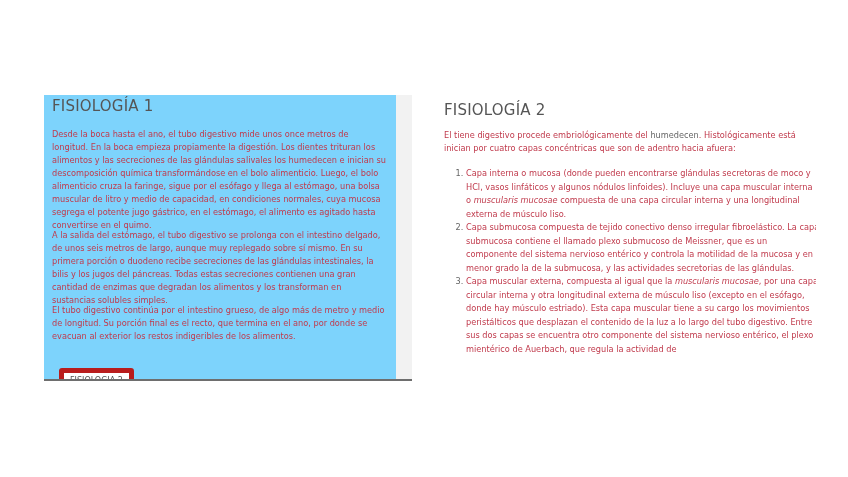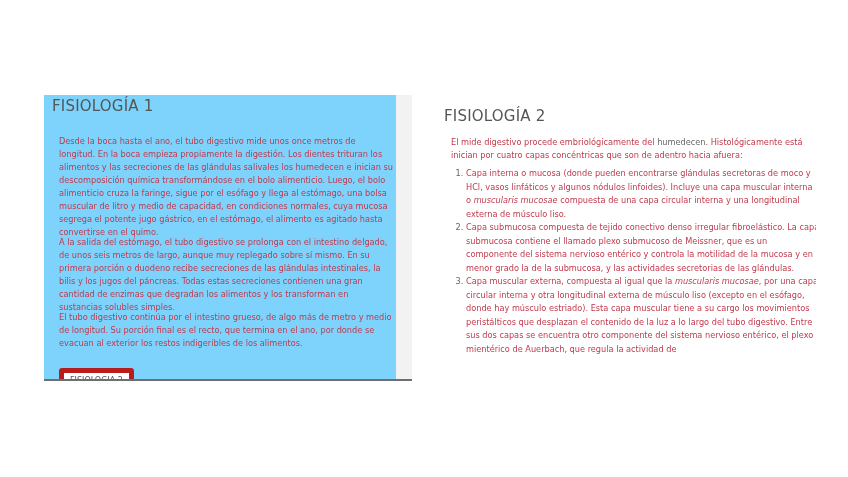--- a/index.html
+++ b/index.html
@@ -58,21 +58,21 @@
     }
     .panel-left .heading {
       position: absolute;
       top: 2px;
       left: 0;
     }
     .body-text {
       color: #c03a4c;
       font-size: 8.2px;
       line-height: 13px;
-      margin: 7px;
+      margin: 0;
     }
     .panel-left .para1 { position: absolute; top: 33px; left: 0; width: 334px; }
     .panel-left .para2 { position: absolute; top: 134px; left: 0; width: 334px; }
     .panel-left .para3 { position: absolute; top: 209px; left: 0; width: 334px; }
     .gray { color: #666666; }
     .tab-button {
       position: absolute;
       left: 7px;
       top: 273px;
       height: 18px;
@@ -91,21 +91,21 @@
       left: 436px;
       top: 95px;
       width: 380px;
       height: 285px;
       overflow: hidden;
       background: #ffffff;
     }
     .panel-right .heading {
       position: absolute;
       left: 8px;
-      top: 12px;
+      top: 6px;
     }
     .panel-right .intro {
       position: absolute;
       left: 8px;
       top: 34px;
       width: 352px;
     }
     .panel-right ol {
       position: absolute;
       left: 8px;
@@ -138,21 +138,21 @@
       <p class="body-text para2">A la salida del estómago, el tubo digestivo se prolonga con el intestino delgado, de unos seis metros de largo, aunque muy replegado sobre sí mismo. En su primera porción o duodeno recibe secreciones de las glándulas intestinales, la bilis y los jugos del páncreas. Todas estas secreciones contienen una gran cantidad de enzimas que degradan los alimentos y los transforman en sustancias solubles simples.</p>
       <p class="body-text para3">El tubo digestivo continúa por el intestino grueso, de algo más de metro y medio de longitud. Su porción final es el recto, que termina en el ano, por donde se evacuan al exterior los restos indigeribles de los alimentos.</p>
       <div class="tab-button">FISIOLOGIA 2</div>
     </div>
     <div class="scroll-strip"></div>
   </div>
   <div class="bottom-rule"></div>
 
   <div class="panel-right">
     <h2 class="heading">FISIOLOGÍA 2</h2>
-    <p class="body-text intro"><span>El mide digestivo procede embriológicamente del </span><span class="gray">humedecen</span><span>. Histológicamente está inician por cuatro capas concéntricas que son de adentro hacia afuera:</span></p>
+    <p class="body-text intro"><span>El tiene digestivo procede embriológicamente del </span><span class="gray">humedecen</span><span>. Histológicamente está inician por cuatro capas concéntricas que son de adentro hacia afuera:</span></p>
     <ol>
       <li><span>Capa interna o mucosa (donde pueden encontrarse glándulas secretoras de moco y HCl, vasos linfáticos y algunos nódulos linfoides). Incluye una capa muscular interna o </span><em>muscularis mucosae</em><span> compuesta de una capa circular interna y una longitudinal externa de músculo liso.</span></li>
       <li><span>Capa submucosa compuesta de tejido conectivo denso irregular fibroelástico. La capa submucosa contiene el llamado plexo submucoso de Meissner, que es un componente del sistema nervioso entérico y controla la motilidad de la mucosa y en menor grado la de la submucosa, y las actividades secretorias de las glándulas.</span></li>
       <li><span>Capa muscular externa, compuesta al igual que la </span><em>muscularis mucosae</em><span>, por una capa circular interna y otra longitudinal externa de músculo liso (excepto en el esófago, donde hay músculo estriado). Esta capa muscular tiene a su cargo los movimientos peristálticos que desplazan el contenido de la luz a lo largo del tubo digestivo. Entre sus dos capas se encuentra otro componente del sistema nervioso entérico, el plexo mientérico de Auerbach, que regula la actividad de</span></li>
     </ol>
   </div>
 
 </div>
 
 </body></html>

